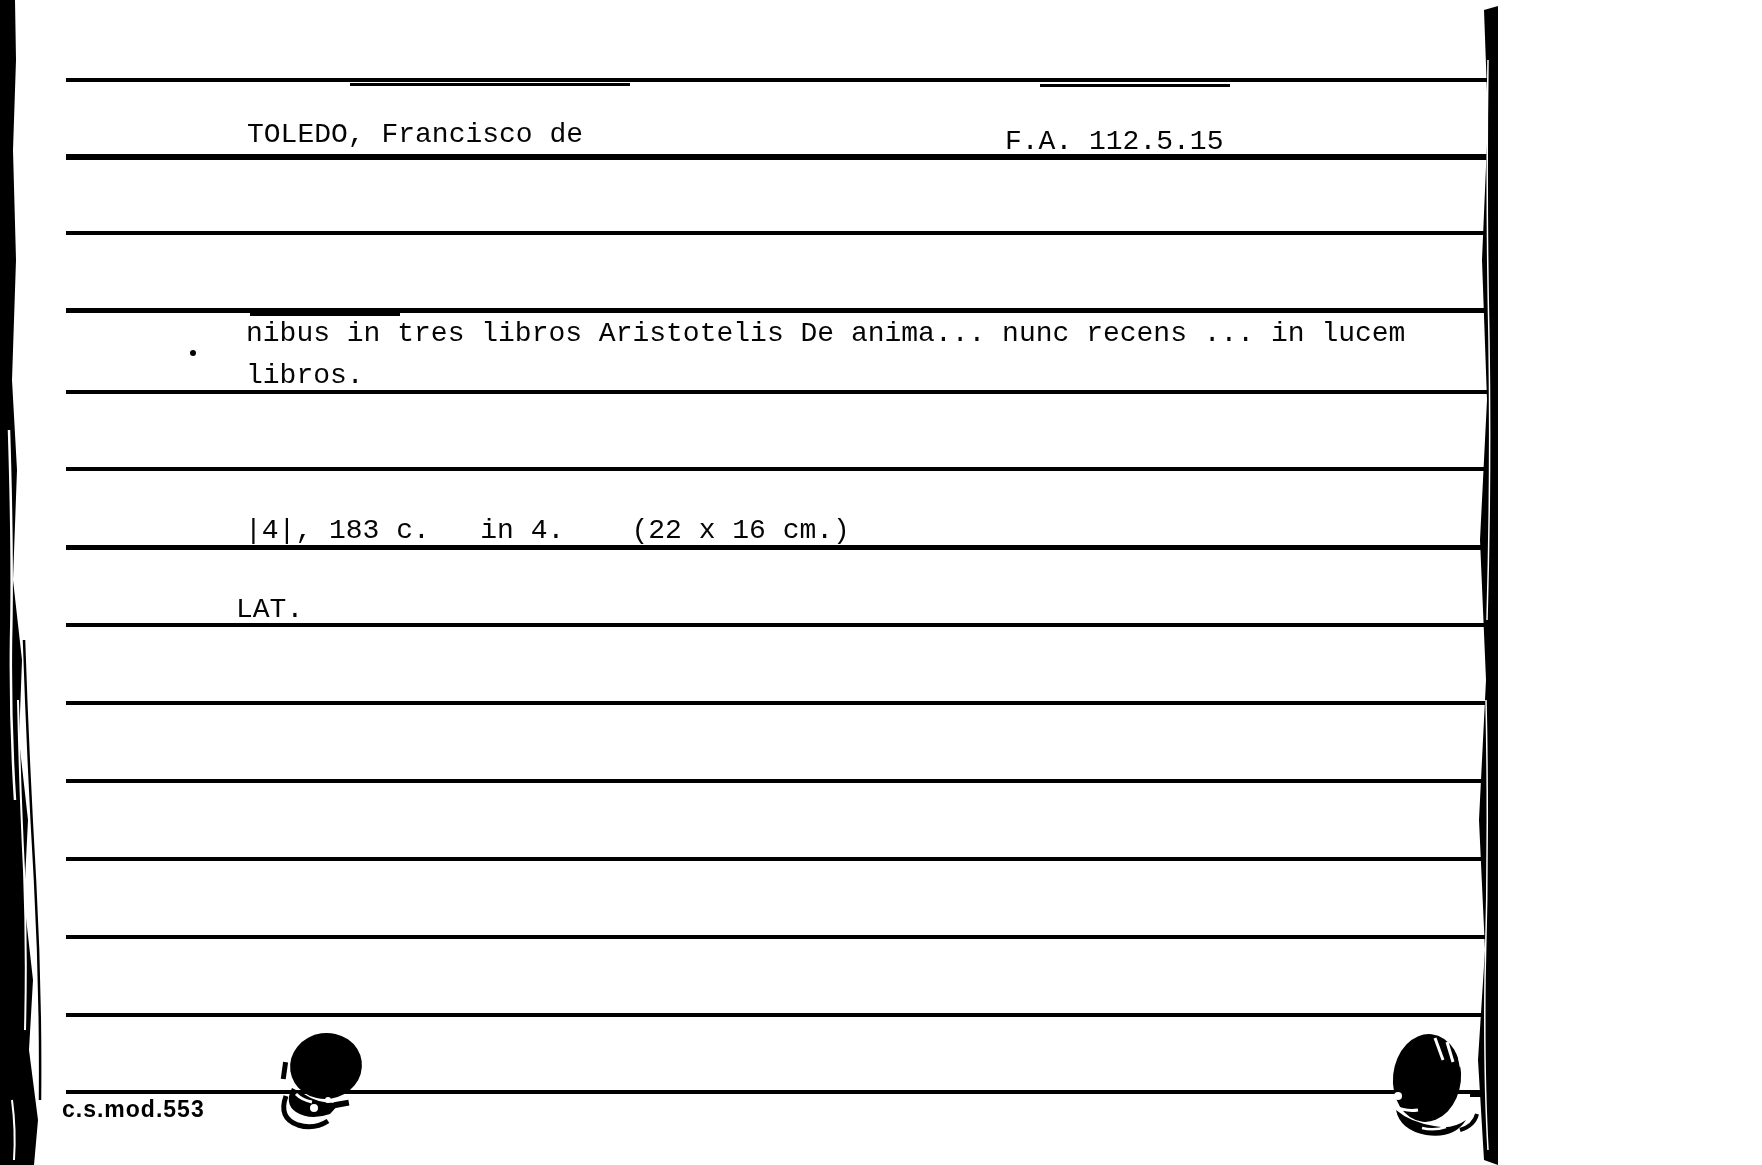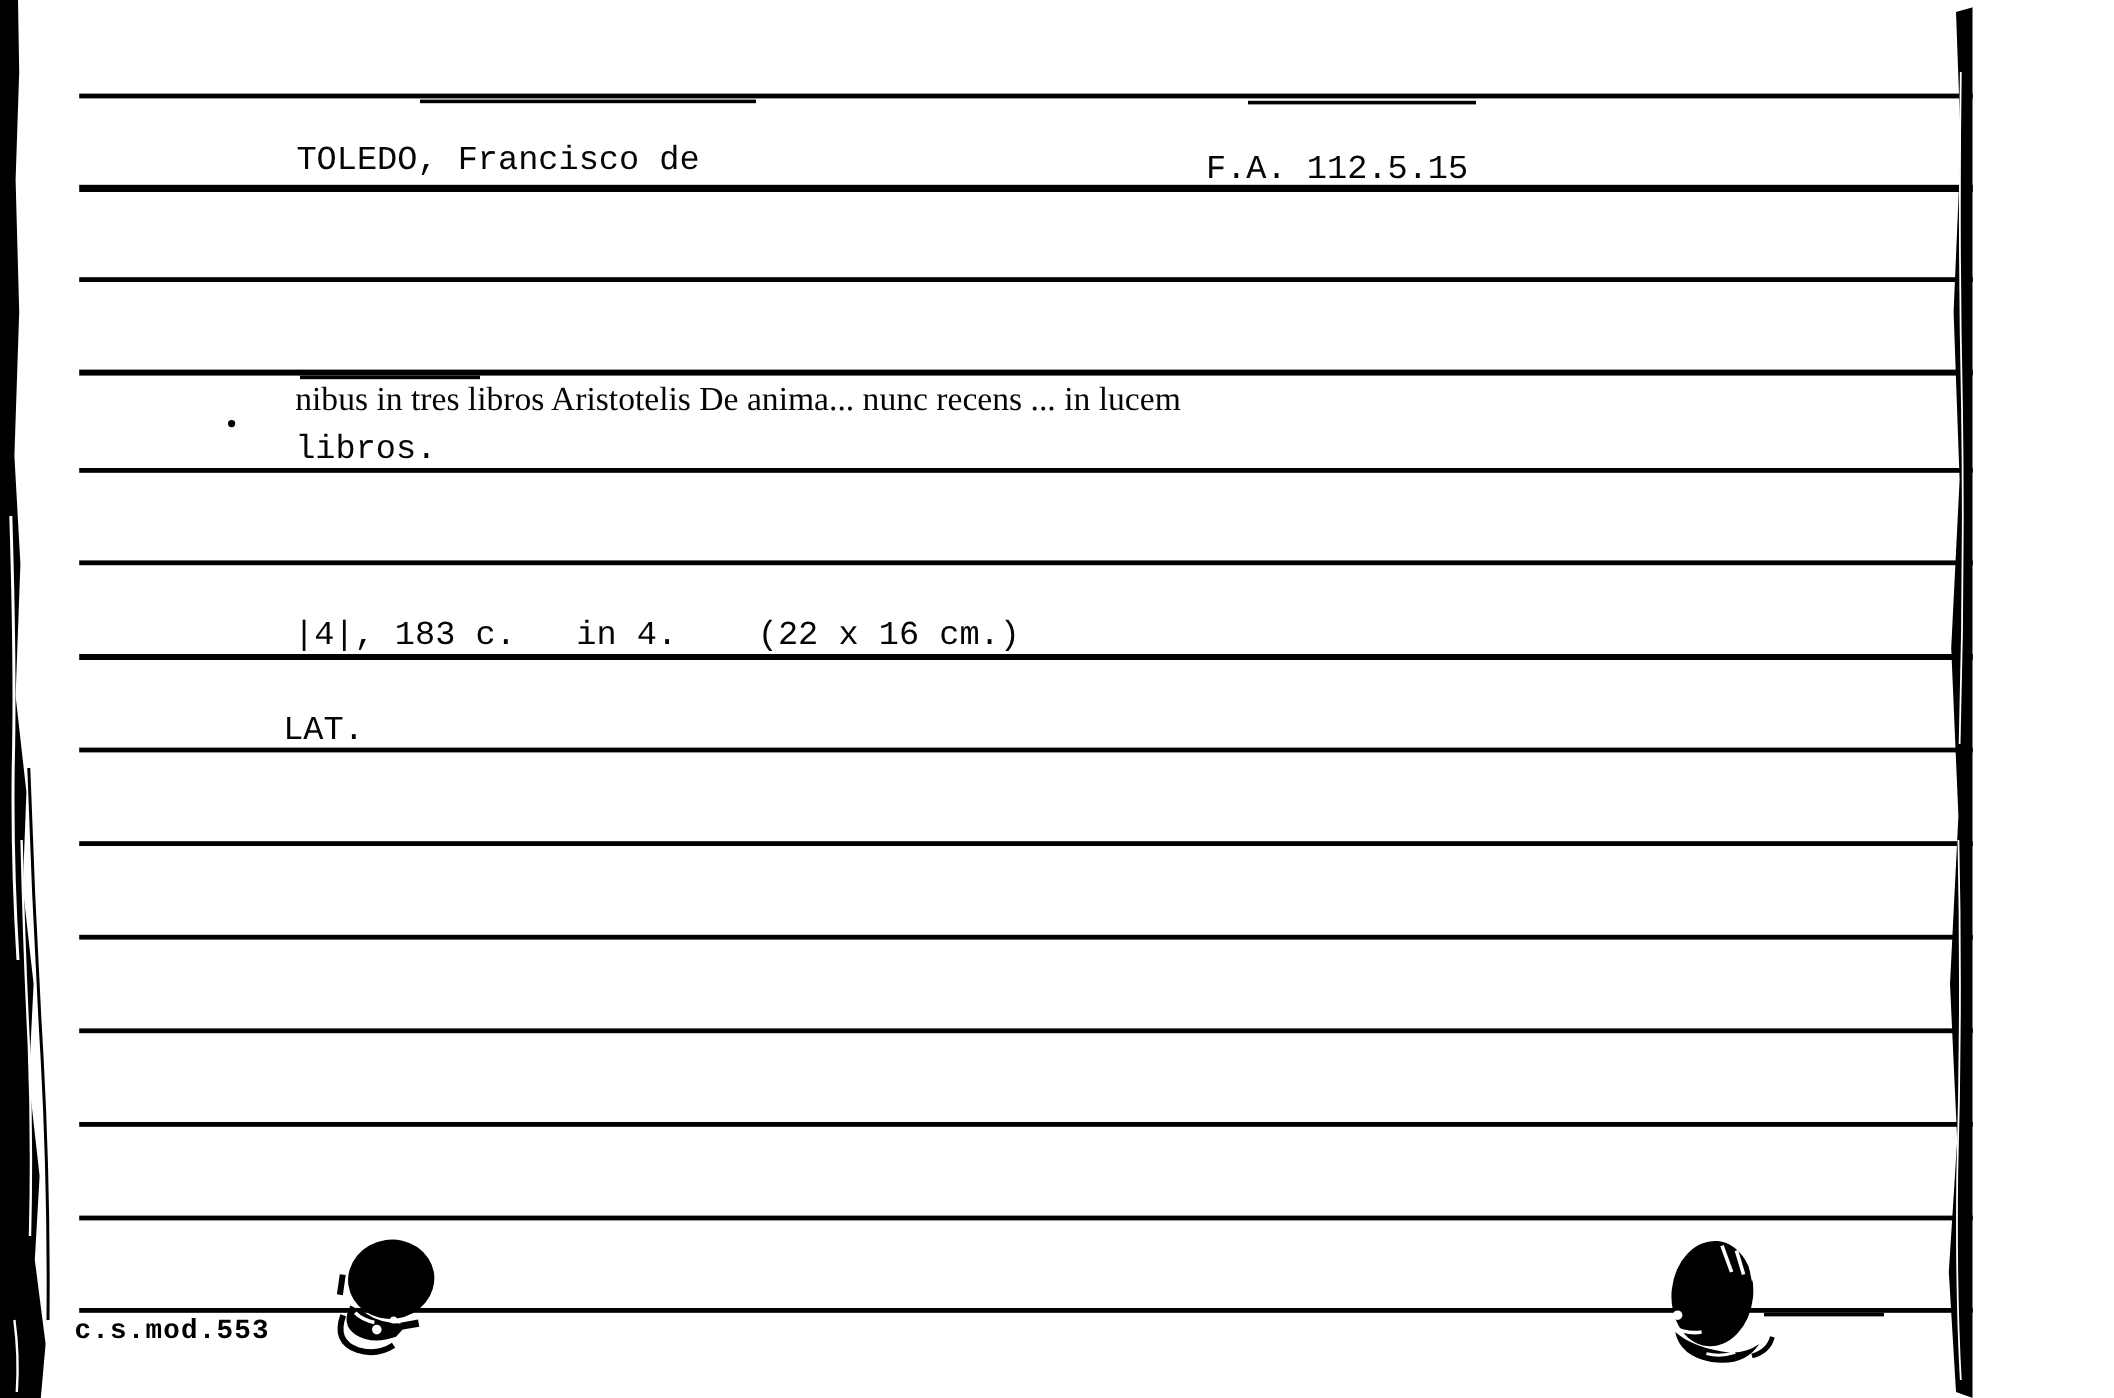--- a/index.html
+++ b/index.html
@@ -2,21 +2,21 @@
 <html><head>
 <meta charset="utf-8">
 <style>
   html, body {
     margin: 0;
     padding: 0;
     background: #ffffff;
   }
   #scan {
     position: relative;
-    width: 1644px;
+    width: 1498px;
     height: 1165px;
     background: #ffffff;
     overflow: hidden;
     font-family: "Liberation Mono", "DejaVu Sans Mono", monospace;
   }
   .rule {
     position: absolute;
     left: 66px;
     width: 1640px;
     height: 4px;
@@ -28,21 +28,21 @@
     font-size: 28px;
     line-height: 28px;
     color: #050505;
     white-space: pre;
     letter-spacing: 0px;
   }
   .form-number {
     position: absolute;
     left: 62px;
     top: 1096px;
-    font-family: Liberation Mono, monospace;
+    font-family: Liberation Sans, sans-serif;
     font-weight: bold;
     font-size: 23px;
     letter-spacing: 1px;
     color: #000;
   }
   .stray-dot {
     position: absolute;
     left: 190px;
     top: 350px;
     width: 6px;
@@ -101,21 +101,21 @@
                          L9,950 L2,1060 L8,1160 L22,1165 Z"></path>
     <path fill="none" stroke="#fff" stroke-width="1.5" d="M12,60 Q10,200 13,340 Q15,480 11,620"></path>
     <path fill="none" stroke="#fff" stroke-width="1.5" d="M10,700 Q13,840 9,980 Q8,1080 12,1150"></path>
   </svg>
 
   <div class="typed" style="left:247px; top:121px;">TOLEDO, Francisco de</div>
 
   <div class="typed" style="left:1005px; top:128px;">F.A. 112.5.15</div>
 
 
-  <div class="typed" style="left:246px; top:320px;font-family:Liberation Serif, serif;">nibus in tres libros Aristotelis De anima... nunc recens ... in lucem</div>
+  <div class="typed" style="left:246px; top:320px;">nibus in tres libros Aristotelis De anima... nunc recens ... in lucem</div>
 
   <div class="typed" style="left:246px; top:362px;">libros.</div>
 
 
   <div class="typed" style="left:245px; top:517px;">|4|, 183 c.   in 4.    (22 x 16 cm.)</div>
 
   <div class="typed" style="left:236px; top:596px;">LAT.</div>
 
   <div class="form-number">c.s.mod.553</div>
 

